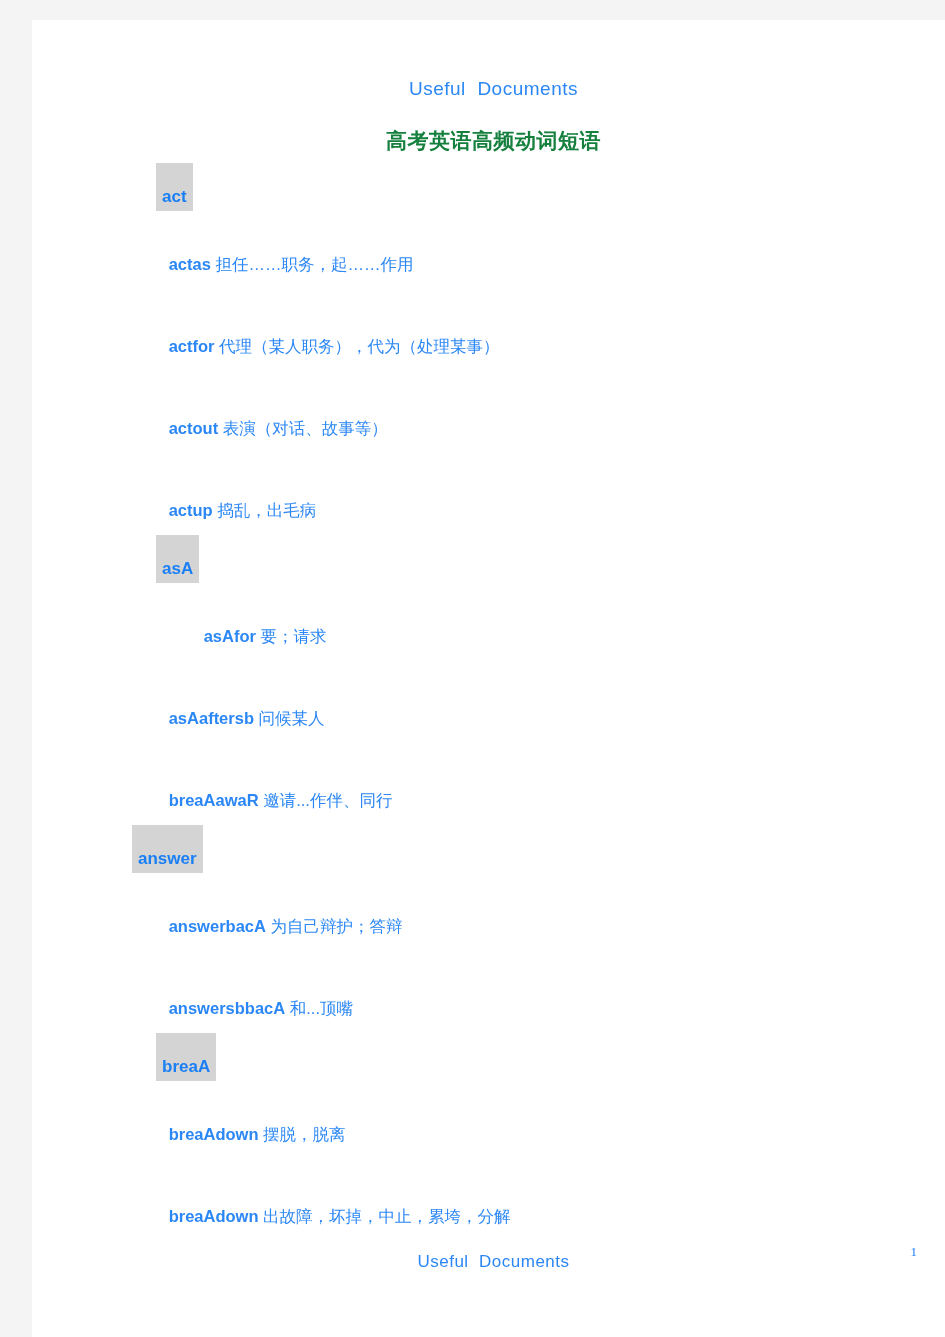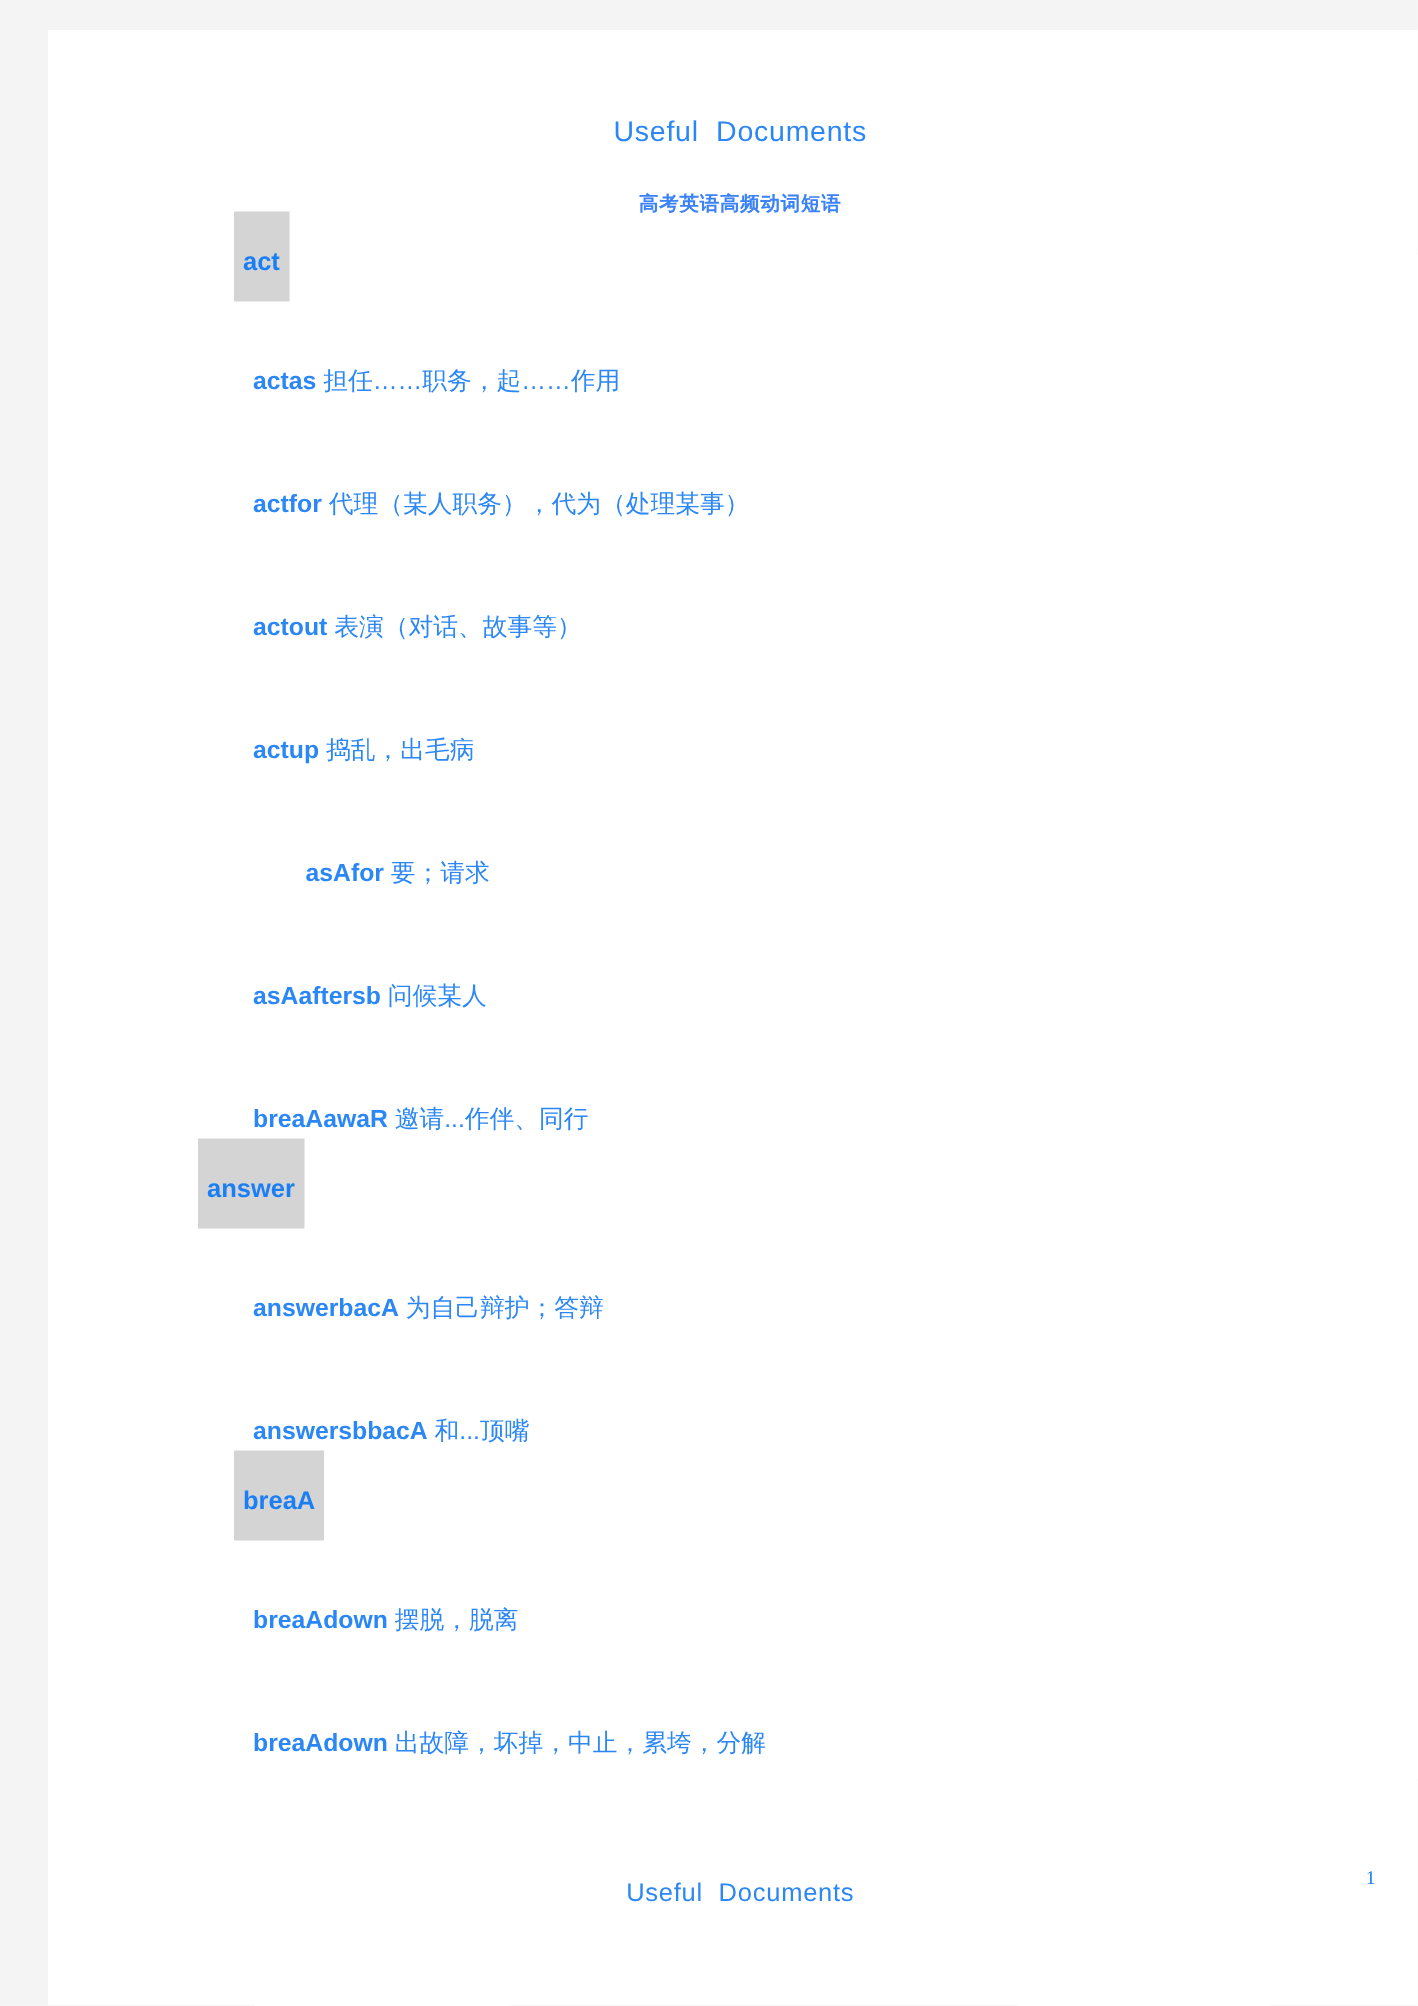--- a/index.html
+++ b/index.html
@@ -40,22 +40,22 @@
     white-space: pre;
   }
 
   
   #doc-title {
     text-align: center;
     margin-top: 27px;
   }
   .doc-title-text {
     display: inline-block;
-    color: #3b82f6;
-    font-size: 13px;
+    color: #15803d;
+    font-size: 21px;
     font-weight: bold;
     letter-spacing: 0.5px;
   }
 
   
   #content {
     margin-top: 12px;
     padding-left: 100px;
     padding-right: 40px;
   }
@@ -70,21 +70,21 @@
     display: flex;
     align-items: flex-end;
   }
   .group-heading-inner {
     display: inline-block;
     background: #d4d4d4;
     color: #1a7ff5;
     font-size: 17px;
     font-weight: bold;
     line-height: 20px;
-    padding: 24px 6px 16px 6px;
+    padding: 24px 6px 4px 6px;
     box-sizing: border-box;
   }
   
   .group-heading.indent-1 {
     padding-left: 24px;
   }
   .group-heading.indent-2 {
     padding-left: 24px;
   }
 
@@ -160,20 +160,23 @@
       </div>
       <div class="entry">
         <span class="term">actout</span><span class="gloss"> 表演（对话、故事等）</span>
       </div>
       <div class="entry">
         <span class="term">actup</span><span class="gloss"> 捣乱，出毛病</span>
       </div>
     </div>
 
     <div class="group">
+      <div class="group-heading indent-2">
+        <span class="group-heading-inner">asA</span>
+      </div>
       <div class="entry extra-indent">
         <span class="term">asAfor</span><span class="gloss"> 要；请求</span>
       </div>
       <div class="entry">
         <span class="term">asAaftersb</span><span class="gloss"> 问候某人</span>
       </div>
       <div class="entry">
         <span class="term">breaAawaR</span><span class="gloss"> 邀请...作伴、同行</span>
       </div>
     </div>

